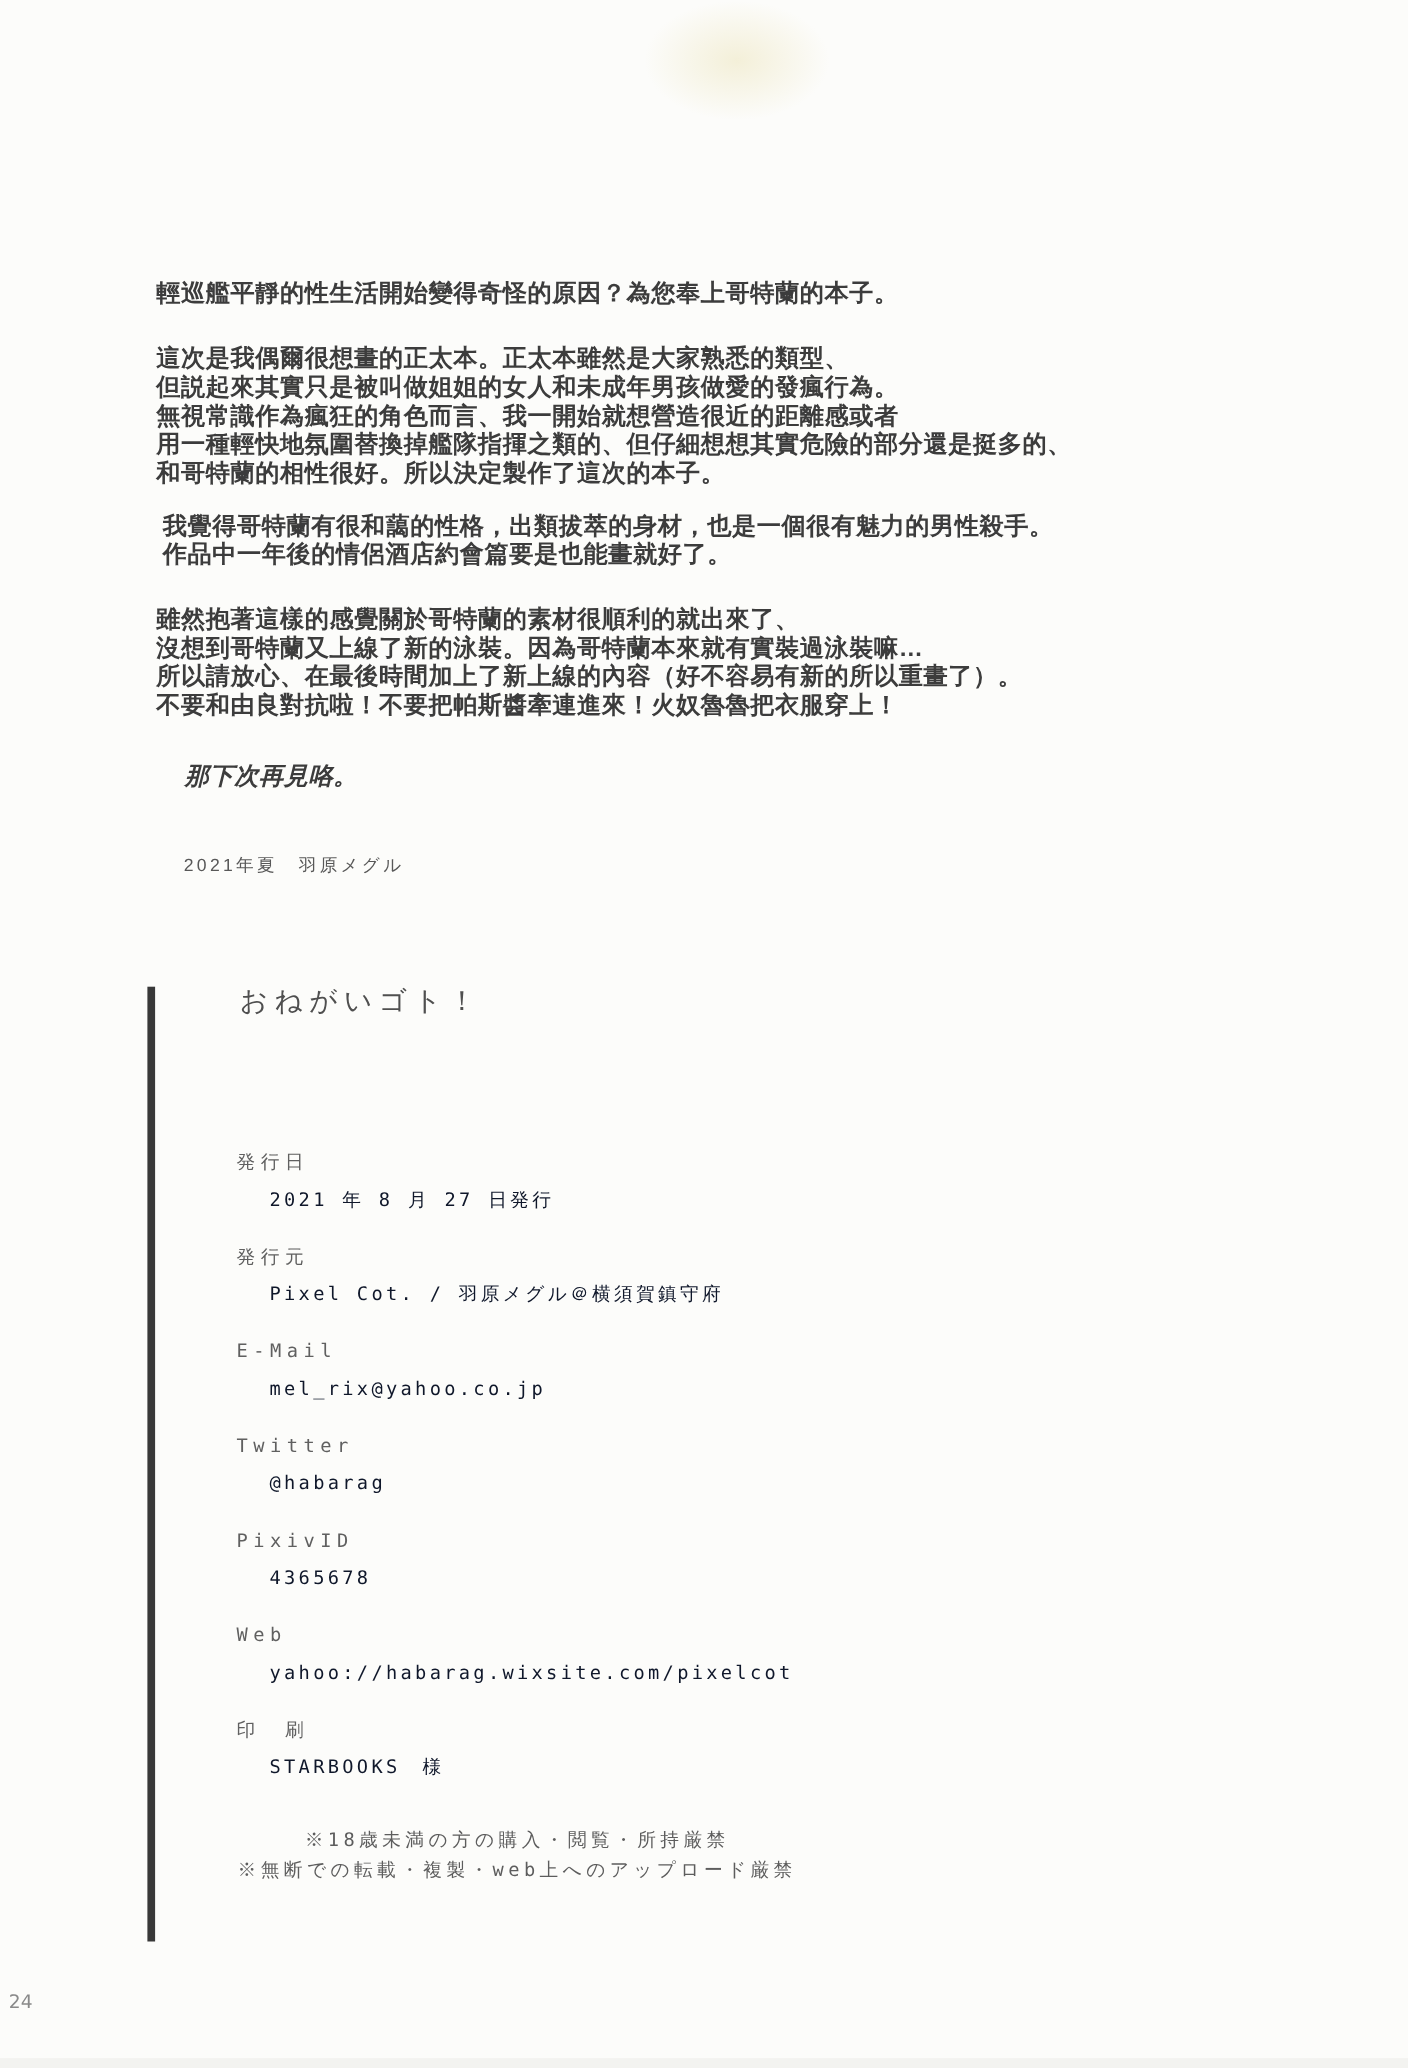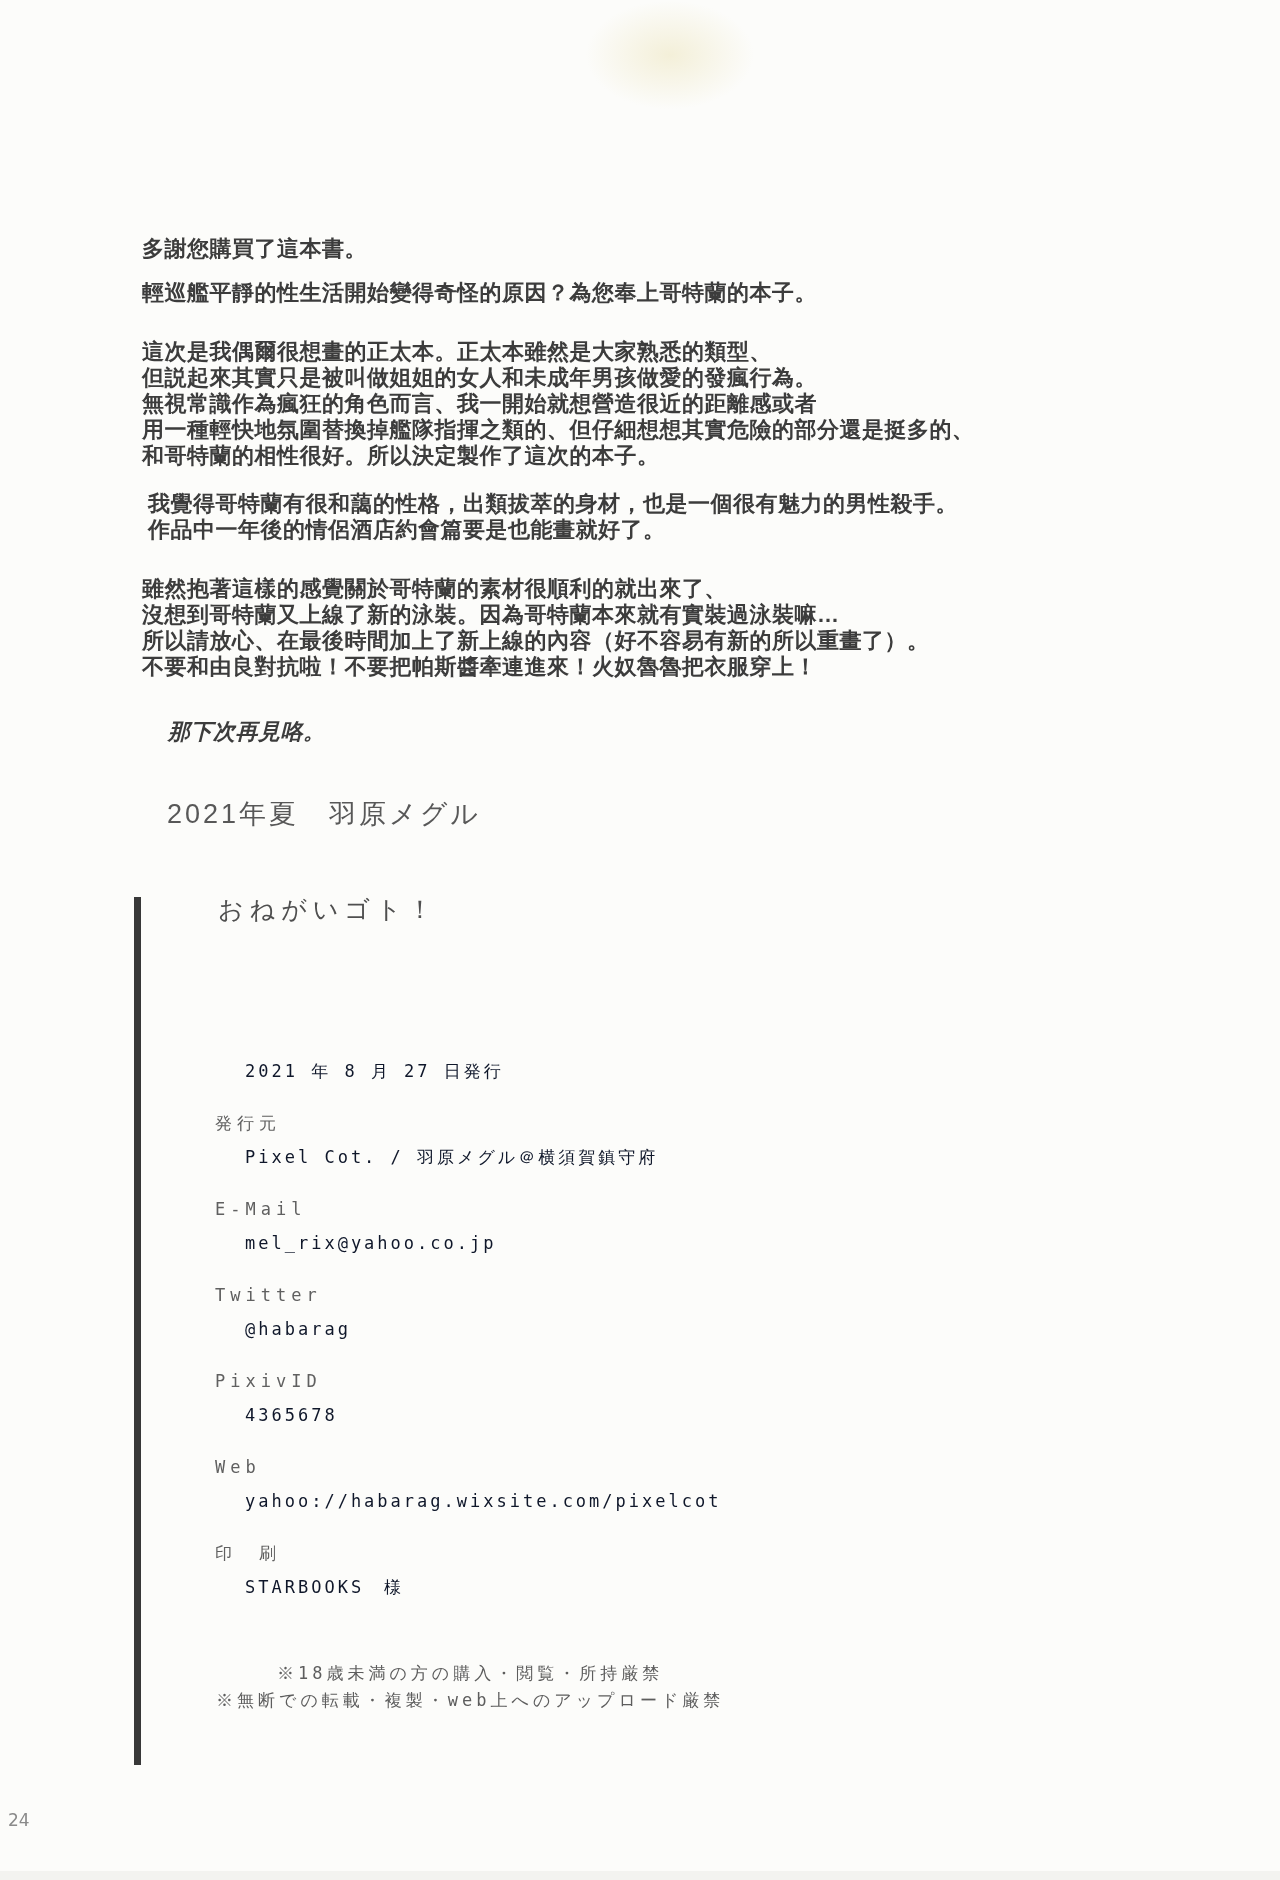--- a/index.html
+++ b/index.html
@@ -31,21 +31,21 @@
   }
   .afterword .ln { white-space:nowrap; }
   .mt18 { margin-top:18px; }
   .mt21 { margin-top:33px; }
   .mt22 { margin-top:22px; }
   .mt39 { margin-top:39px; }
   .mt56 { margin-top:56px; }
   .ind6  { padding-left:6px; }
   .ind26 { padding-left:26px;font-style:italic; }
   .signature {
-    font-weight:400; color:#585858; font-size:27px; letter-spacing:3px;
+    font-weight:400; color:#585858; font-size:16px; letter-spacing:3px;
     padding-left:25px;
   }
 
   
   .colophon-rule {
     position:absolute; left:134px; top:897px; width:7px; height:868px;
     background:#383838;
   }
   .colophon-title {
     position:absolute; left:218px; top:893px;
@@ -79,21 +79,20 @@
     font-family:"DejaVu Sans", sans-serif;
     font-size:17px; color:#8a8a8a;
   }
 </style>
 </head>
 <body>
 
 <div class="paper-stain"></div>
 
 <div class="afterword">
-  <div class="ln">多謝您購買了這本書。</div>
   <div class="ln mt18">輕巡艦平靜的性生活開始變得奇怪的原因？為您奉上哥特蘭的本子。</div>
   <div class="ln mt21">這次是我偶爾很想畫的正太本。正太本雖然是大家熟悉的類型、</div>
   <div class="ln">但説起來其實只是被叫做姐姐的女人和未成年男孩做愛的發瘋行為。</div>
   <div class="ln">無視常識作為瘋狂的角色而言、我一開始就想營造很近的距離感或者</div>
   <div class="ln">用一種輕快地氛圍替換掉艦隊指揮之類的、但仔細想想其實危險的部分還是挺多的、</div>
   <div class="ln">和哥特蘭的相性很好。所以決定製作了這次的本子。</div>
   <div class="ln mt22 ind6">我覺得哥特蘭有很和藹的性格，出類拔萃的身材，也是一個很有魅力的男性殺手。</div>
   <div class="ln ind6">作品中一年後的情侶酒店約會篇要是也能畫就好了。</div>
   <div class="ln mt21">雖然抱著這樣的感覺關於哥特蘭的素材很順利的就出來了、</div>
   <div class="ln">沒想到哥特蘭又上線了新的泳裝。因為哥特蘭本來就有實裝過泳裝嘛…</div>
@@ -102,20 +101,21 @@
   <div class="ln mt39 ind26">那下次再見咯。</div>
   <div class="ln mt56 signature">2021年夏　羽原メグル</div>
 </div>
 
 <div class="colophon-rule"></div>
 
 <div class="colophon-title">おねがいゴト！</div>
 
 <div class="colophon-entries">
   <div class="entry">
+    <div class="label">発行日</div>
     <div class="value">2021 年 8 月 27 日発行</div>
   </div>
   <div class="entry">
     <div class="label">発行元</div>
     <div class="value">Pixel Cot.  /  羽原メグル＠横須賀鎮守府</div>
   </div>
   <div class="entry">
     <div class="label">E-Mail</div>
     <div class="value">mel_rix@yahoo.co.jp</div>
   </div>

